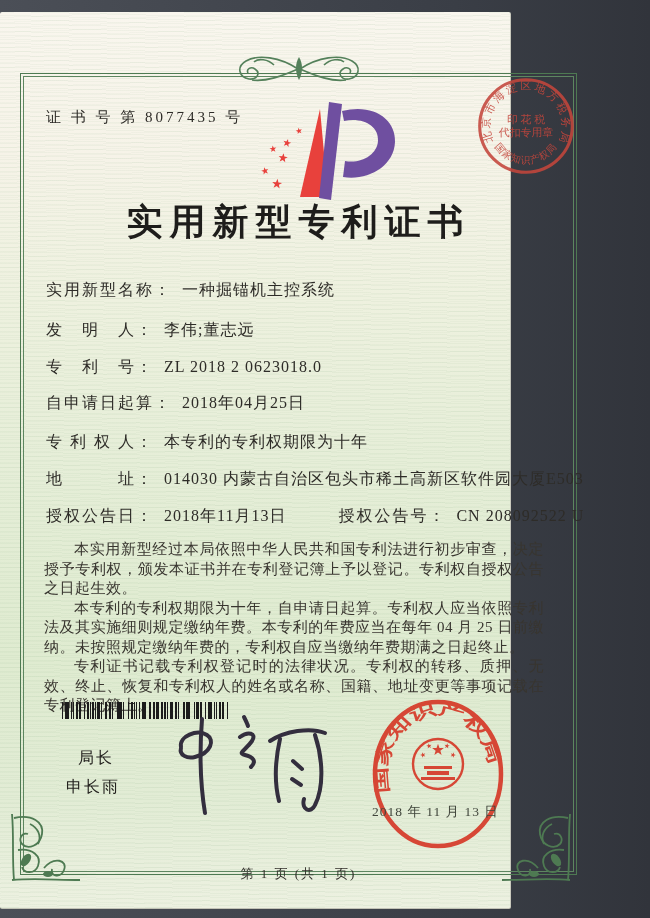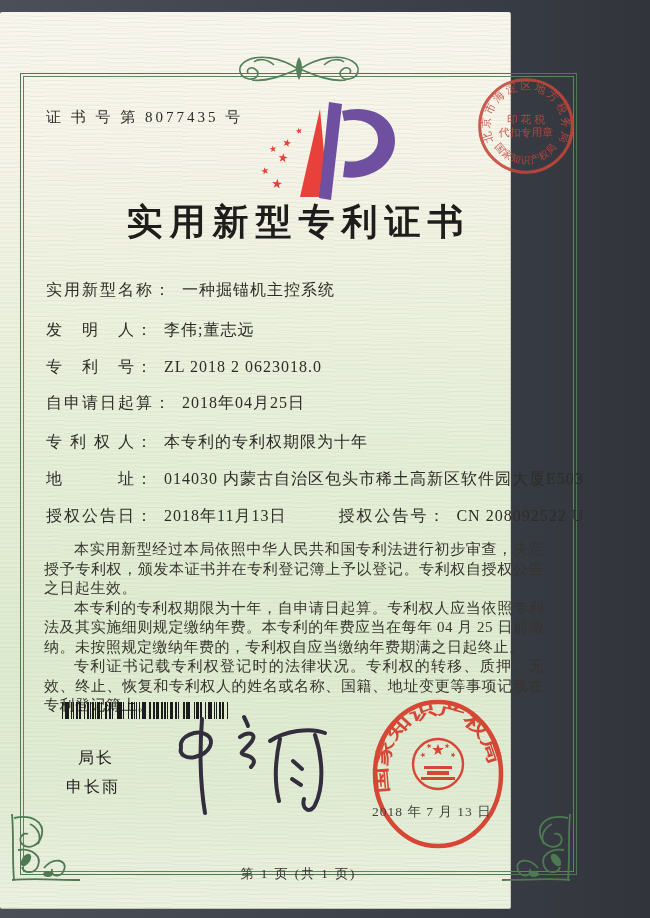--- a/index.html
+++ b/index.html
@@ -227,18 +227,18 @@
       <use href="#star-shape" transform="translate(70,54) scale(0.62)"></use>
       <use href="#star-shape" transform="translate(55,59) scale(0.28) rotate(-20)"></use>
       <use href="#star-shape" transform="translate(61,50) scale(0.28) rotate(-10)"></use>
       <use href="#star-shape" transform="translate(79,50) scale(0.28) rotate(10)"></use>
       <use href="#star-shape" transform="translate(85,59) scale(0.28) rotate(20)"></use>
       <rect x="56" y="70" width="28" height="3"></rect>
       <rect x="59" y="75" width="22" height="4"></rect>
       <rect x="53" y="81" width="34" height="3"></rect>
     </g>
   </svg>
-  <div class="abs seal-date">2018 年 7 月 13 日</div>
+  <div class="abs seal-date">2018 年 11 月 13 日</div>
 
   
   <div class="abs footer">第 1 页 (共 1 页)</div>
 
 </div>
 
 </body></html>

